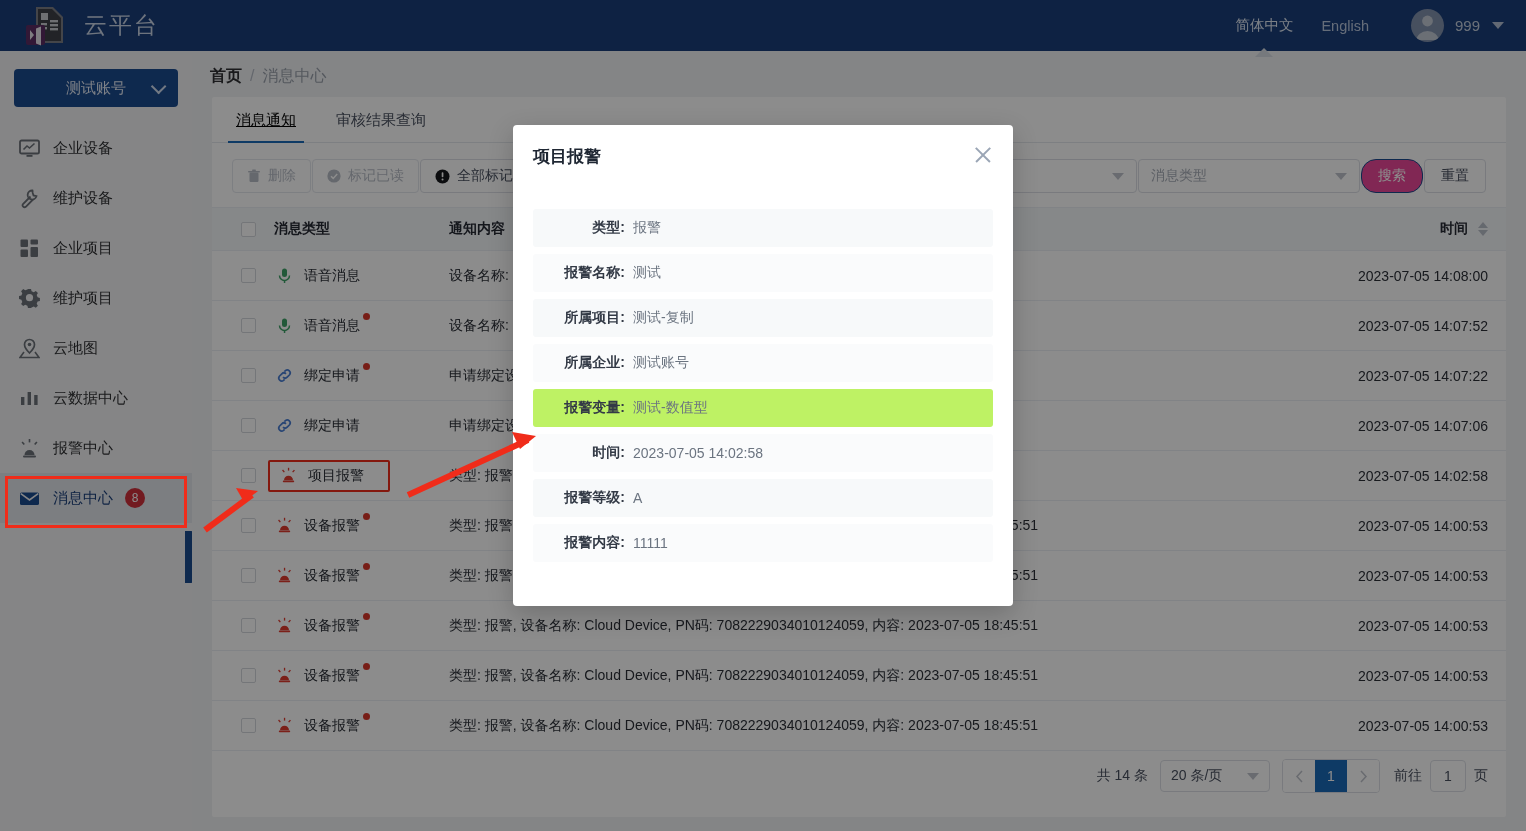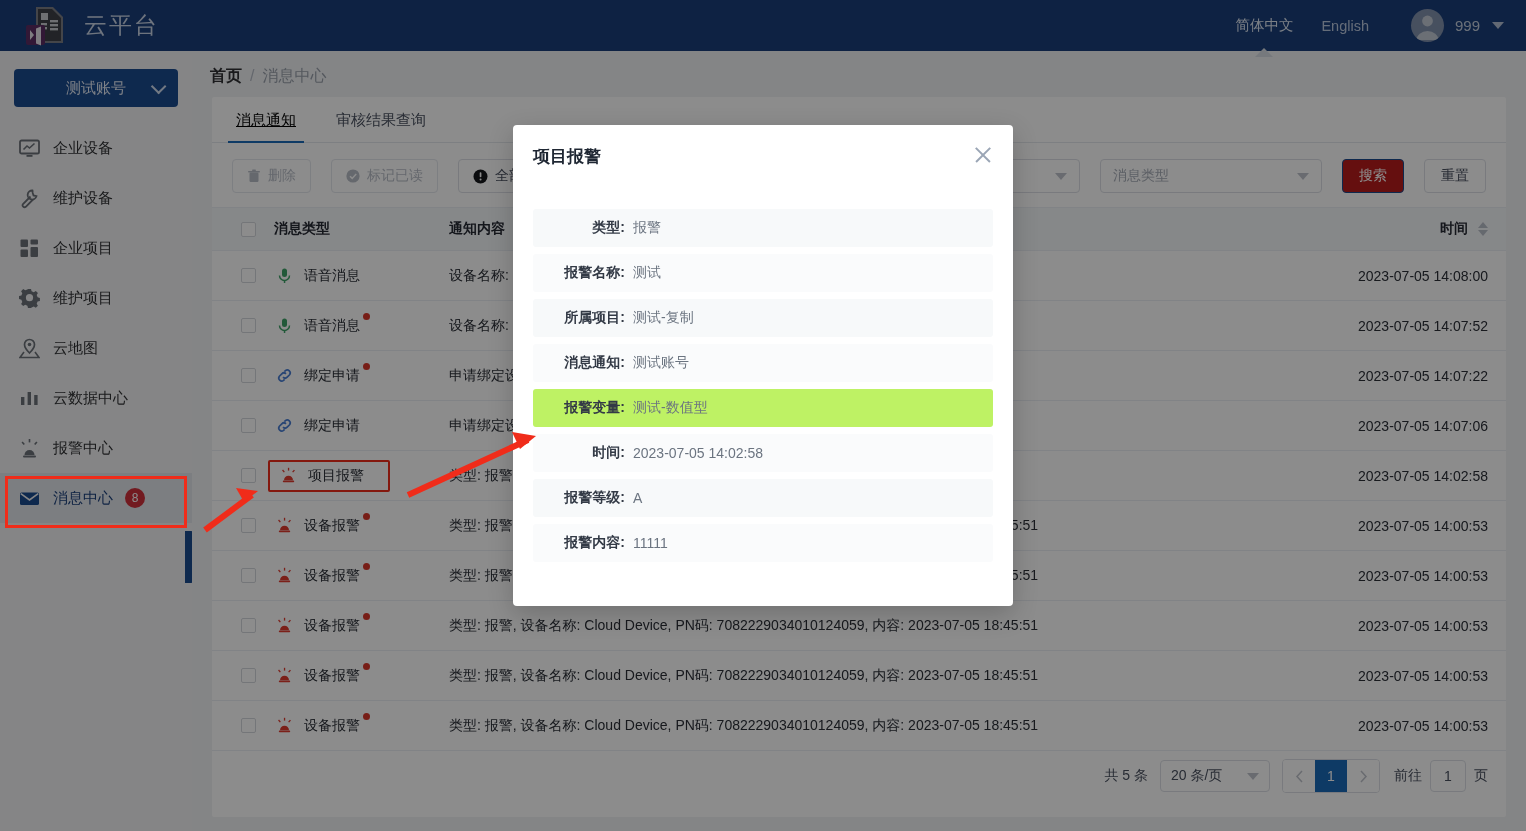--- a/index.html
+++ b/index.html
@@ -112,32 +112,32 @@
     font-size: 15px; color: #4a5160; padding: 0 4px 12px 4px; margin-right: 32px;
     cursor: pointer; position: relative;
   }
   .tab.active { color: #000000; text-decoration: underline; }
   .tab.active::after {
     content: ""; position: absolute; left: -4px; right: -4px; bottom: -1px;
     height: 2px; background: #1b6bb8;
   }
 
   .toolbar {
-    display: flex; align-items: flex-start; padding: 16px 20px 0 20px; gap: 20px;
+    display: flex; align-items: flex-start; padding: 16px 20px 0 20px; gap: 1px;
   }
   .btn {
     height: 34px; border: 1px solid #dcdfe6; border-radius: 4px; background: #fff;
     display: flex; align-items: center; padding: 0 14px; font-size: 14px;
     color: #4a5160; cursor: pointer; white-space: nowrap;
   }
   .btn.disabled { color: #b8bdc7; border-color: #e4e7ed; cursor: not-allowed; }
   .btn .bi { margin-right: 7px; display: flex; align-items: center; }
   .btn-primary {
-    background: #b91c1c; border-color: #1b4b8f; color: #fff;
-    justify-content: center; min-width: 62px;
+    background: #ec4899; border-color: #1b4b8f; color: #fff;
+    justify-content: center; min-width: 62px; border-radius: 15px;
   }
 
   .select-box {
     height: 34px; border: 1px solid #dcdfe6; border-radius: 4px; background: #fff;
     display: flex; align-items: center; padding: 0 12px; font-size: 14px;
     color: #a8aeb8; cursor: pointer; position: relative;
   }
   .select-box .sel-caret {
     margin-left: auto; width: 0; height: 0;
     border-left: 6px solid transparent; border-right: 6px solid transparent;
@@ -681,21 +681,21 @@
                   <span class="type-label">设备报警<i class="dot-unread"></i></span>
                 </div>
               </div>
               <div class="c-content">类型: 报警, 设备名称: Cloud Device, PN码: 7082229034010124059, 内容: 2023-07-05 18:45:51</div>
               <div class="c-time">2023-07-05 14:00:53</div>
             </div>
           </div>
       </div>
 
       <div class="pagination">
-        <span class="pg-total">共 5 条</span>
+        <span class="pg-total">共 14 条</span>
         <div class="pg-size">
           <span>20 条/页</span>
           <span class="sel-caret"></span>
         </div>
         <div class="pg-nav">
           <div class="pg-btn">
             <svg width="9" height="13" viewBox="0 0 9 13">
                 <path d="M7 1 L2 6.5 L7 12" fill="none" stroke="#c0c4cc" stroke-width="1.5"></path>
               </svg>
           </div>
@@ -728,21 +728,21 @@
         </div>
         <div class="field-row striped" style="background: rgb(250, 251, 252);">
           <span class="field-label">报警名称:</span>
           <span class="field-value">测试</span>
         </div>
         <div class="field-row striped" style="background: rgb(247, 249, 250);">
           <span class="field-label">所属项目:</span>
           <span class="field-value">测试-复制</span>
         </div>
         <div class="field-row striped" style="background: rgb(250, 251, 252);">
-          <span class="field-label">消息通知:</span>
+          <span class="field-label">所属企业:</span>
           <span class="field-value">测试账号</span>
         </div>
         <div class="field-row striped" style="background: #bef264;">
           <span class="field-label">报警变量:</span>
           <span class="field-value">测试-数值型</span>
         </div>
         <div class="field-row striped" style="background: rgb(250, 251, 252);">
           <span class="field-label">时间:</span>
           <span class="field-value">2023-07-05 14:02:58</span>
         </div>

